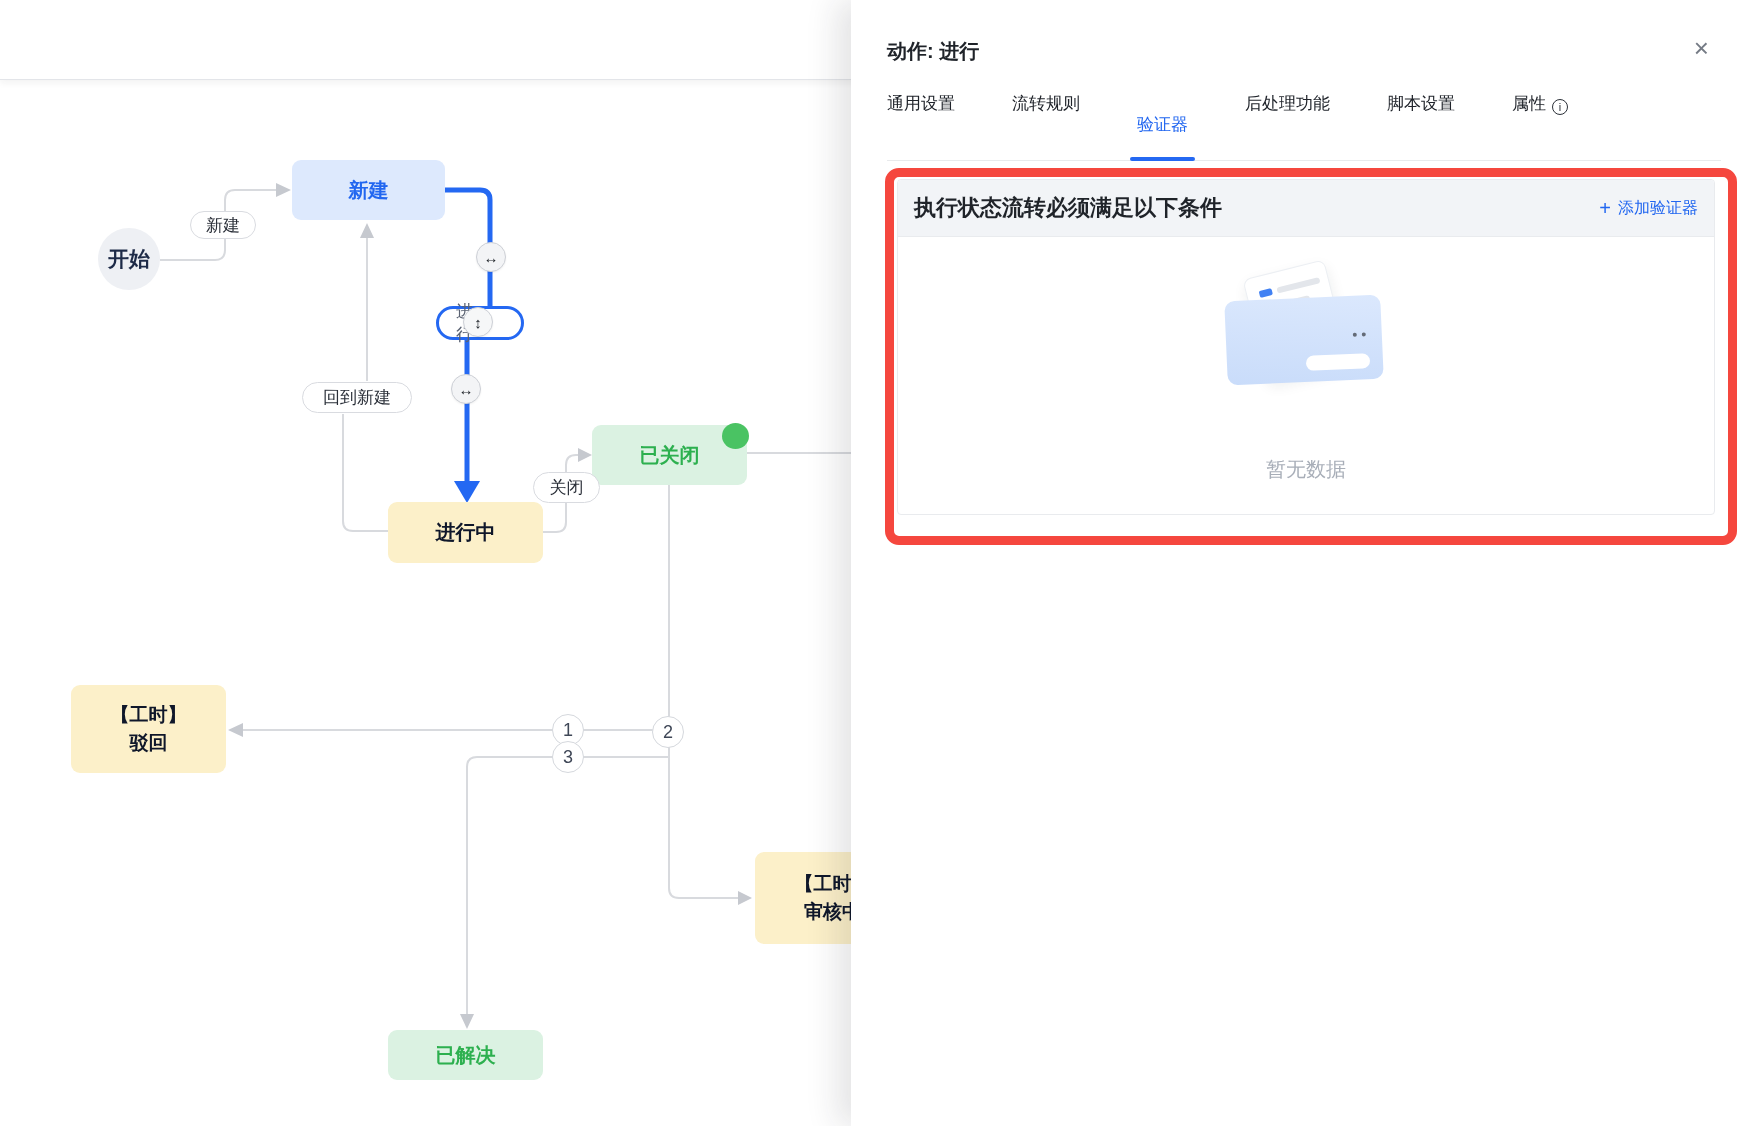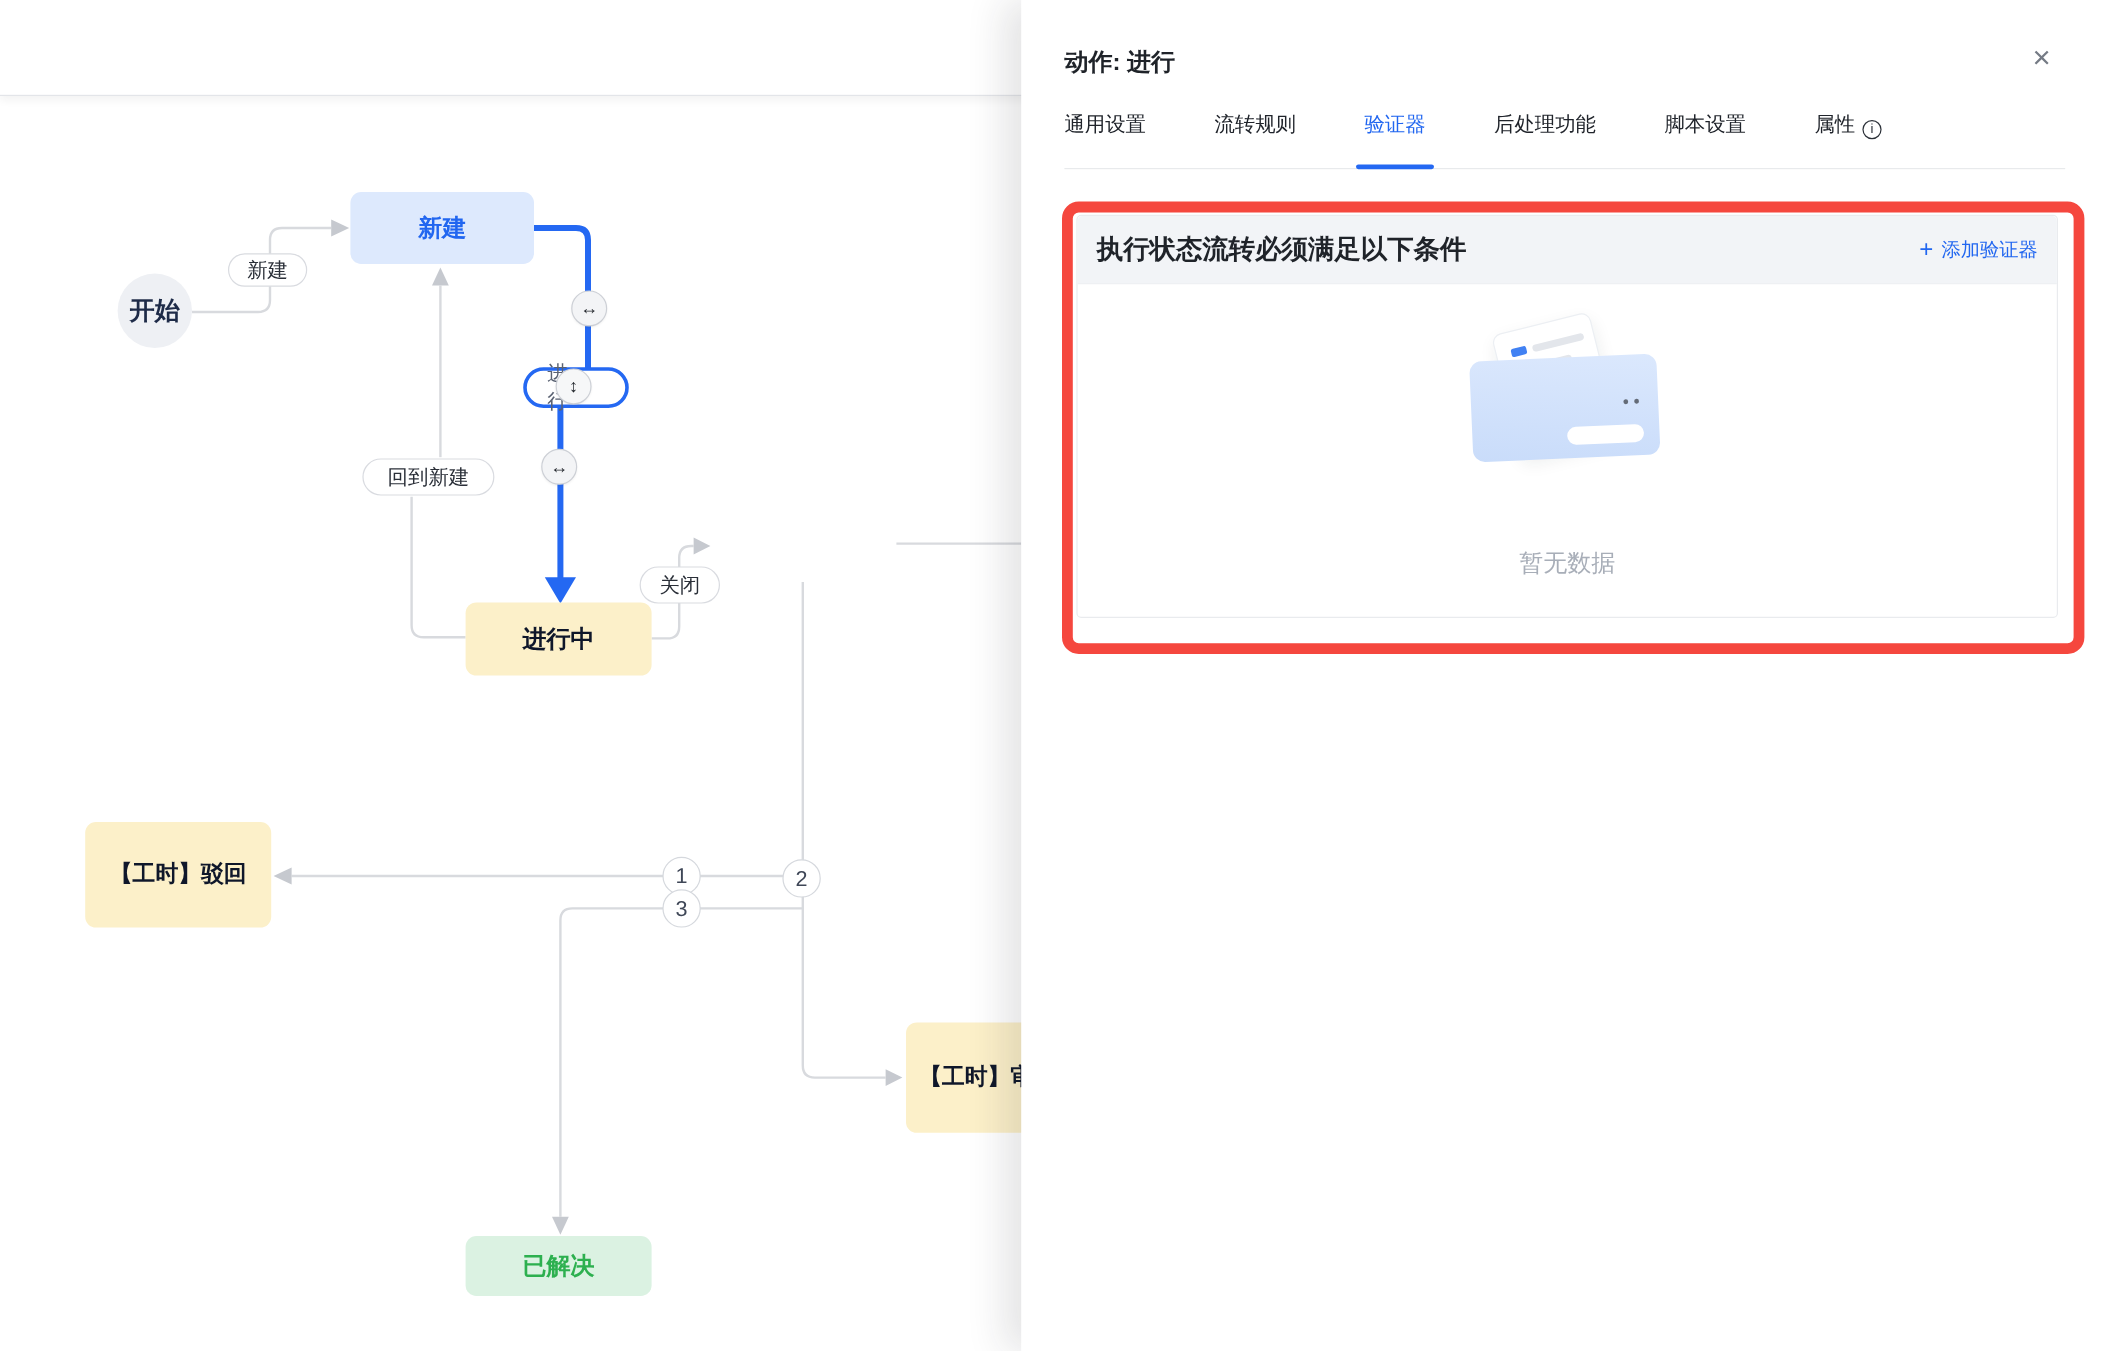--- a/index.html
+++ b/index.html
@@ -11,21 +11,21 @@
   .canvas { position:absolute; inset:0; background:#fff; }
   .topbar { position:absolute; left:0; top:0; width:1757px; height:80px; background:#fff;
     border-bottom:1px solid #e3e5e9; box-shadow:0 3px 7px rgba(31,35,41,.06); }
   svg.edges { position:absolute; left:0; top:0; z-index:1; }
 
   .node { position:absolute; z-index:2; display:flex; align-items:center; justify-content:center;
     font-weight:bold; font-size:20px; border-radius:9px; cursor:pointer; }
   .node.yellow { background:#fcf0c9; color:#0f172a; }
   .node.green  { background:#dbf2e2; color:#2db04f; }
   .node.blue   { background:#dde9fd; color:#2166f0; }
-  .node.multi  { flex-direction:row; font-size:19px; line-height:1.45; }
+  .node.multi  { flex-direction:column; font-size:19px; line-height:1.45; }
   .start-node  { position:absolute; z-index:2; width:62px; height:62px; border-radius:50%;
     background:#eef0f4; color:#1e2b48; font-weight:bold; font-size:21px;
     display:flex; align-items:center; justify-content:center; cursor:pointer; }
 
   .node-badge { position:absolute; top:-2px; right:-2px; width:27px; height:26px;
     background:#4ac363; border-radius:50%; z-index:3; }
   .badge-head { width:7px; height:7px; border-radius:50%; background:#fff; margin:5px auto 1px; }
   .badge-body { width:13px; height:7px; border-radius:7px 7px 2px 2px; background:#fff; margin:0 auto; }
 
   .edge-label { position:absolute; z-index:2; background:#fff; border:1.5px solid #d9dbe0;
@@ -55,21 +55,21 @@
   
   .panel { position:absolute; left:851px; top:0; width:906px; height:1126px; background:#fff;
     z-index:10; box-shadow:-14px 0 30px rgba(31,35,41,.12); }
   .panel-header { display:flex; justify-content:space-between; align-items:flex-start;
     padding:38px 48px 0 36px; }
   .panel-title { font-size:20px; font-weight:bold; color:#1f2329; }
   .close-btn { font-size:26px; line-height:20px; color:#757b85; cursor:pointer; border:none;
     background:none; font-family:inherit; }
   .tabs { display:flex; gap:57px; margin:27px 36px 0; border-bottom:1px solid #e8eaec; }
   .tab { padding-bottom:24px; font-size:17px; color:#20242b; position:relative; cursor:pointer; }
-  .tab.active { color:#2166f0; }
+  .tab.active { color:#2166f0;margin-top:21px; }
   .tab.active::after { content:""; position:absolute; left:-7px; right:-7px; bottom:-1px;
     height:4px; border-radius:2px; background:#2468f2; }
   .tab-info { display:inline-flex; width:16px; height:16px; border:1.5px solid #2b3038;
     border-radius:50%; align-items:center; justify-content:center; font-size:11px;
     margin-left:6px; vertical-align:-2px; color:#2b3038; }
 
   .red-annotation { position:absolute; left:34px; top:168px; width:852px; height:377px;
     border:9px solid #f5473e; border-radius:14px; z-index:12; pointer-events:none; }
   .validator-card { position:absolute; left:46px; top:179px; width:818px; height:336px;
     background:#fff; border:1px solid #e9ebee; border-radius:4px; z-index:11; }
@@ -144,20 +144,27 @@
       </div>
 
     <div class="node blue" style="left:292px; top:160px; width:153px; height:60px;">
         <span>新建</span>
       </div>
 
     <div class="node yellow" style="left:388px; top:502px; width:155px; height:61px;">
         <span>进行中</span>
       </div>
 
+    <div class="node green" style="left:592px; top:425px; width:155px; height:60px;">
+      <span>已关闭</span>
+      <span class="node-badge">
+        <span class="badge-head"></span>
+        <span class="badge-body"></span>
+      </span>
+    </div>
 
     <div class="node yellow multi" style="left:71px; top:685px; width:155px; height:88px;">
       <span>【工时】</span>
       <span>驳回</span>
     </div>
 
     <div class="node yellow multi" style="left:755px; top:852px; width:155px; height:92px;">
       <span>【工时】</span>
       <span>审核中</span>
     </div>

